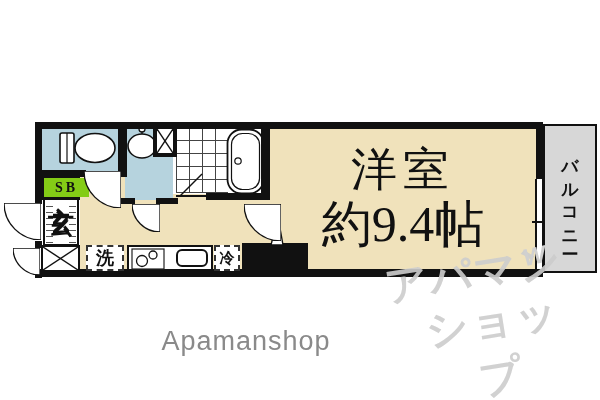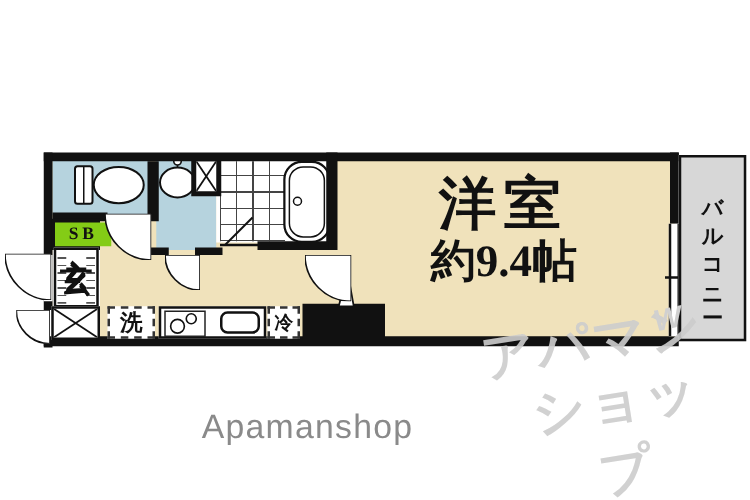--- a/index.html
+++ b/index.html
@@ -49,23 +49,23 @@
   .rail{background:#fff;background-image:repeating-linear-gradient(0deg,#555 0 1px,transparent 1px 6px);}
   .rail-l{left:46px;top:201px;width:7px;height:42px;}
   .rail-r{left:69px;top:201px;width:7px;height:42px;}
   .xbox{left:41px;top:245px;width:39px;height:27px;background:#fff;border:2px solid #111;box-sizing:border-box;}
   
   .window{left:535px;top:179px;width:9px;height:90px;background:#fff;border-left:2px solid #111;border-right:2px solid #111;box-sizing:border-box;}
   .wtick{left:532px;top:221px;width:15px;height:2px;background:#111;}
   .balcony{left:543px;top:124px;width:54px;height:149px;background:#d7d7d7;border:2px solid #111;box-sizing:border-box;display:flex;align-items:center;justify-content:center;}
   .balcony-label{writing-mode:vertical-rl;text-orientation:mixed;font-size:17px;letter-spacing:5px;color:#111;font-weight:bold;}
   
-  .main-label{left:270px;top:138px;width:266px;height:122px;display:flex;flex-direction:column;align-items:center;justify-content:flex-start;color:#111;font-weight:bold;font-family:"Liberation Serif","DejaVu Serif",serif;}
+  .main-label{left:270px;top:138px;width:266px;height:122px;display:flex;flex-direction:column;align-items:center;justify-content:center;color:#111;font-weight:normal;font-family:"Liberation Serif","DejaVu Serif",serif;}
   .main-l1{font-size:46px;letter-spacing:6px;line-height:1.1;}
-  .main-l2{font-size:36px;line-height:1.15;}
+  .main-l2{font-size:50px;line-height:1.15;}
   
   .wm{left:385px;top:245px;width:195px;transform:rotate(-9deg);color:#cdcdcd;opacity:.9;font-weight:bold;text-align:center;pointer-events:none;}
   .wm-l1{font-size:42px;letter-spacing:2px;}
   .wm-l2{font-size:42px;letter-spacing:2px;margin-top:-6px;margin-left:22px;}
   .wm-w{left:523px;top:242px;font-size:24px;font-style:italic;font-weight:bold;color:#d0d0d0;transform:rotate(-12deg);}
   .caption{left:0;top:326px;width:492px;text-align:center;font-size:27px;color:#8a8a8a;letter-spacing:1px;}
   svg{display:block;}
 </style>
 </head>
 <body>

